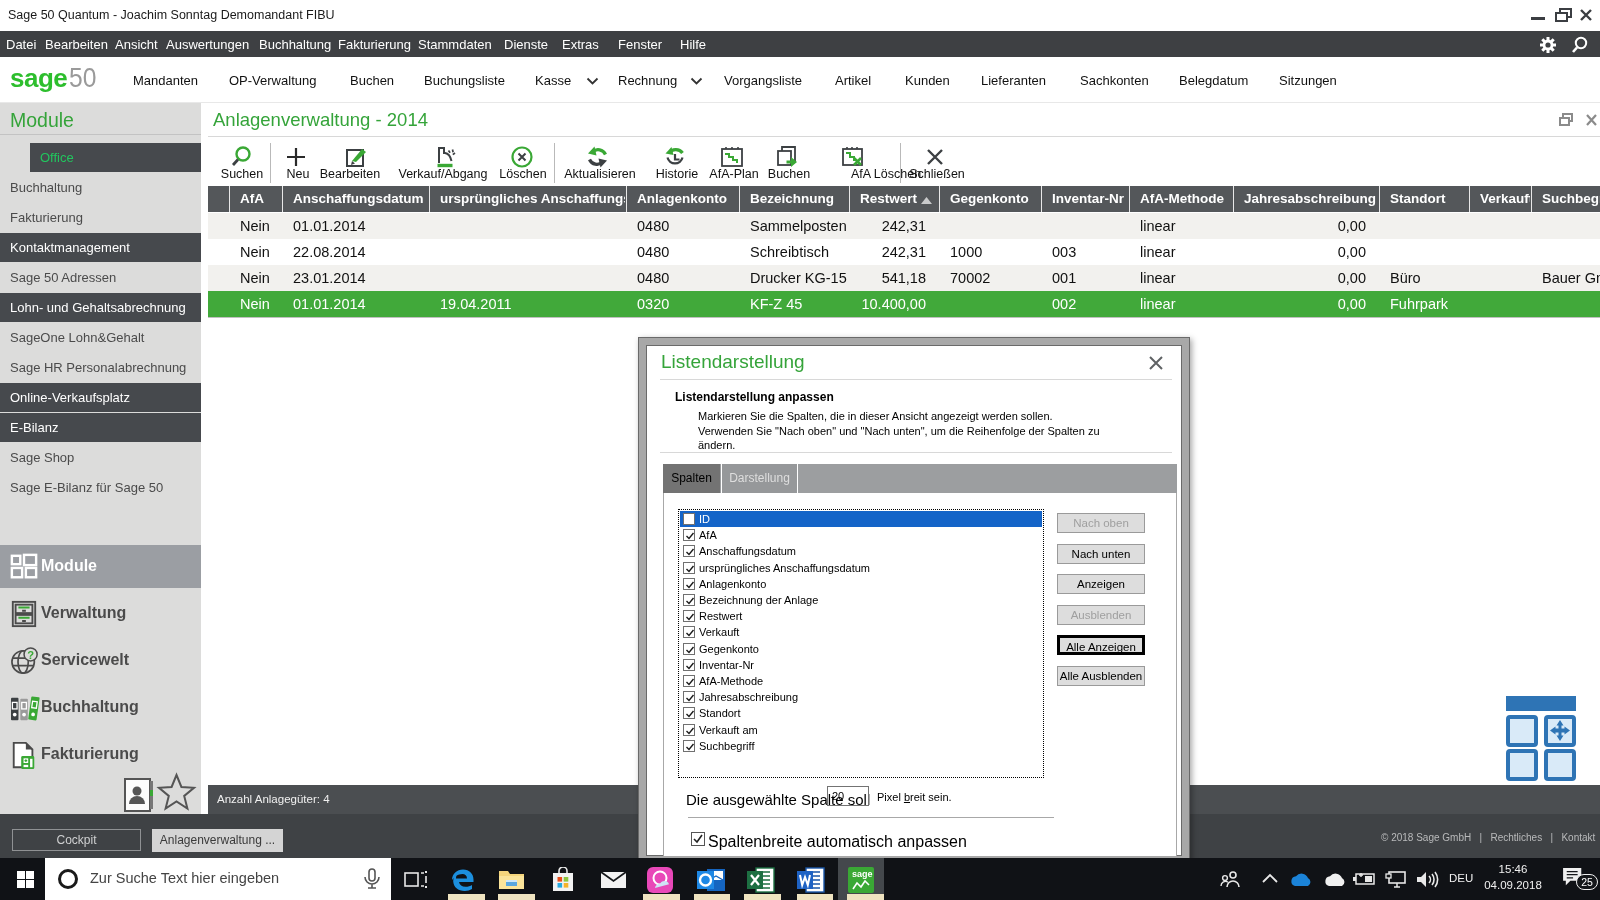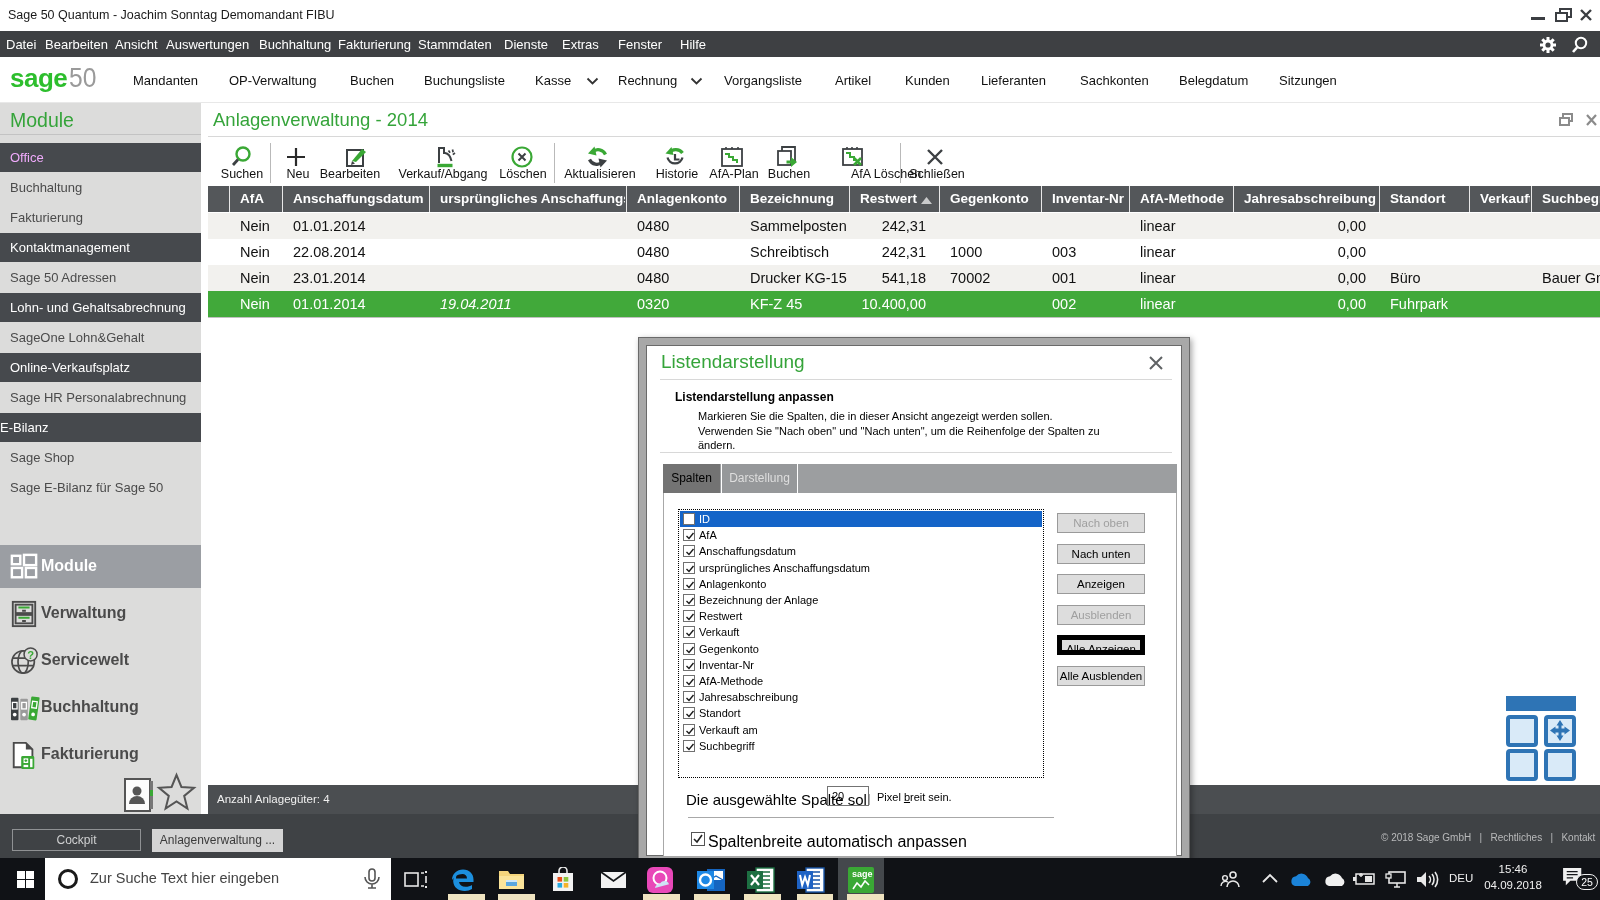--- a/index.html
+++ b/index.html
@@ -72,30 +72,30 @@
       <div class="abs" style="left:1080px;top:16px;font-size:13px;color:#111;">Sachkonten</div>
       <div class="abs" style="left:1179px;top:16px;font-size:13px;color:#111;">Belegdatum</div>
       <div class="abs" style="left:1279px;top:16px;font-size:13px;color:#111;">Sitzungen</div>
     </div>
 </div>
 
 <div class="abs" style="left:0;top:103px;width:201px;height:713px;background:#dcdcdb;">
   <div class="abs" style="left:10px;top:6px;font-size:19.5px;color:#35a43a;">Module</div>
   <div class="abs" style="left:0;top:31px;width:201px;height:1px;background:#c3c3c3;"></div>
   <div id="sidelist" class="abs" style="left:0;top:40px;width:201px;">
-      <div style="height:30px;line-height:29px;padding-left:10px;font-size:13px;white-space:nowrap;background:#46494d;color:#f0abfc;border-bottom:1px solid #dcdcdb;">Office</div>
+      <div style="height:30px;line-height:29px;padding-left:10px;font-size:13px;white-space:nowrap;background:#46494d;color:#22c55e;border-bottom:1px solid #dcdcdb;margin-left:30px;">Office</div>
       <div style="height:30px;line-height:30px;padding-left:10px;font-size:13px;white-space:nowrap;color:#4b4b4b;">Buchhaltung</div>
       <div style="height:30px;line-height:30px;padding-left:10px;font-size:13px;white-space:nowrap;color:#4b4b4b;">Fakturierung</div>
       <div style="height:30px;line-height:29px;padding-left:10px;font-size:13px;white-space:nowrap;background:#46494d;color:#fff;border-bottom:1px solid #dcdcdb;">Kontaktmanagement</div>
       <div style="height:30px;line-height:30px;padding-left:10px;font-size:13px;white-space:nowrap;color:#4b4b4b;">Sage 50 Adressen</div>
       <div style="height:30px;line-height:29px;padding-left:10px;font-size:13px;white-space:nowrap;background:#46494d;color:#fff;border-bottom:1px solid #dcdcdb;">Lohn- und Gehaltsabrechnung</div>
       <div style="height:30px;line-height:30px;padding-left:10px;font-size:13px;white-space:nowrap;color:#4b4b4b;">SageOne Lohn&amp;Gehalt</div>
+      <div style="height:30px;line-height:30px;padding-left:10px;font-size:13px;white-space:nowrap;color:#4b4b4b;">Sage HR Personalabrechnung</div>
       <div style="height:30px;line-height:29px;padding-left:10px;font-size:13px;white-space:nowrap;background:#46494d;color:#fff;border-bottom:1px solid #dcdcdb;">Online-Verkaufsplatz</div>
-      <div style="height:30px;line-height:30px;padding-left:10px;font-size:13px;white-space:nowrap;color:#4b4b4b;">Sage HR Personalabrechnung</div>
-      <div style="height:30px;line-height:29px;font-size:13px;white-space:nowrap;background:#46494d;color:#fff;border-bottom:1px solid #dcdcdb;">E-Bilanz</div>
+      <div style="height:30px;line-height:29px;padding-left:10px;font-size:13px;white-space:nowrap;background:#46494d;color:#fff;border-bottom:1px solid #dcdcdb;">E-Bilanz</div>
       <div style="height:30px;line-height:30px;padding-left:10px;font-size:13px;white-space:nowrap;color:#4b4b4b;">Sage Shop</div>
       <div style="height:30px;line-height:30px;padding-left:10px;font-size:13px;white-space:nowrap;color:#4b4b4b;">Sage E-Bilanz für Sage 50</div>
     </div>
   <div id="sidenav" class="abs" style="left:0;top:442px;width:201px;">
       <div style="height:43px;margin-bottom:4px;position:relative;background:#9b9ea3;">
         <div style="position:absolute;left:10px;top:8px;"><svg width="28" height="28" viewBox="0 0 30 30">
             <g fill="none" stroke="#fff" stroke-width="2.6">
               <rect x="2" y="3" width="9" height="9"></rect>
               <rect x="15" y="2" width="13" height="11"></rect>
               <rect x="2" y="16" width="11" height="10"></rect>
@@ -296,21 +296,21 @@
       <div class="abs" style="left:647px;top:162px;width:90px;height:26px;overflow:hidden;color:#111;font-size:14.5px;line-height:26px;white-space:nowrap;text-align:right;padding-right:12px;">541,18</div>
       <div class="abs" style="left:737px;top:162px;width:102px;height:26px;overflow:hidden;color:#111;font-size:14.5px;line-height:26px;white-space:nowrap;padding-left:12px;">70002</div>
       <div class="abs" style="left:839px;top:162px;width:88px;height:26px;overflow:hidden;color:#111;font-size:14.5px;line-height:26px;white-space:nowrap;padding-left:12px;">001</div>
       <div class="abs" style="left:927px;top:162px;width:104px;height:26px;overflow:hidden;color:#111;font-size:14.5px;line-height:26px;white-space:nowrap;padding-left:12px;">linear</div>
       <div class="abs" style="left:1031px;top:162px;width:146px;height:26px;overflow:hidden;color:#111;font-size:14.5px;line-height:26px;white-space:nowrap;text-align:right;padding-right:12px;">0,00</div>
       <div class="abs" style="left:1177px;top:162px;width:90px;height:26px;overflow:hidden;color:#111;font-size:14.5px;line-height:26px;white-space:nowrap;padding-left:12px;">Büro</div>
       <div class="abs" style="left:1329px;top:162px;width:71px;height:26px;overflow:hidden;color:#111;font-size:14.5px;line-height:26px;white-space:nowrap;padding-left:12px;">Bauer GmbH</div>
       <div class="abs" style="left:7px;top:188px;width:1392px;height:26px;background:#41a93a;"></div>
       <div class="abs" style="left:27px;top:188px;width:53px;height:26px;overflow:hidden;color:#fff;font-size:14.5px;line-height:26px;white-space:nowrap;padding-left:12px;">Nein</div>
       <div class="abs" style="left:80px;top:188px;width:147px;height:26px;overflow:hidden;color:#fff;font-size:14.5px;line-height:26px;white-space:nowrap;padding-left:12px;">01.01.2014</div>
-      <div class="abs" style="left:227px;top:188px;width:197px;height:26px;overflow:hidden;color:#fff;font-size:14.5px;line-height:26px;white-space:nowrap;padding-left:12px;font-style:italic;">19.04.2011</div>
+      <div class="abs" style="left:227px;top:188px;width:197px;height:26px;overflow:hidden;color:#fff;font-size:14.5px;line-height:26px;white-space:nowrap;padding-left:12px;">19.04.2011</div>
       <div class="abs" style="left:424px;top:188px;width:113px;height:26px;overflow:hidden;color:#fff;font-size:14.5px;line-height:26px;white-space:nowrap;padding-left:12px;">0320</div>
       <div class="abs" style="left:537px;top:188px;width:110px;height:26px;overflow:hidden;color:#fff;font-size:14.5px;line-height:26px;white-space:nowrap;padding-left:12px;">KF-Z 45</div>
       <div class="abs" style="left:647px;top:188px;width:90px;height:26px;overflow:hidden;color:#fff;font-size:14.5px;line-height:26px;white-space:nowrap;text-align:right;padding-right:12px;">10.400,00</div>
       <div class="abs" style="left:839px;top:188px;width:88px;height:26px;overflow:hidden;color:#fff;font-size:14.5px;line-height:26px;white-space:nowrap;padding-left:12px;">002</div>
       <div class="abs" style="left:927px;top:188px;width:104px;height:26px;overflow:hidden;color:#fff;font-size:14.5px;line-height:26px;white-space:nowrap;padding-left:12px;">linear</div>
       <div class="abs" style="left:1031px;top:188px;width:146px;height:26px;overflow:hidden;color:#fff;font-size:14.5px;line-height:26px;white-space:nowrap;text-align:right;padding-right:12px;">0,00</div>
       <div class="abs" style="left:1177px;top:188px;width:90px;height:26px;overflow:hidden;color:#fff;font-size:14.5px;line-height:26px;white-space:nowrap;padding-left:12px;">Fuhrpark</div>
       <div class="abs" style="left:7px;top:214px;width:1392px;height:1px;background:#c0c0c0;"></div>
     </div>
 
@@ -469,21 +469,21 @@
             </div>
             <div style="position:absolute;left:19px;top:1px;font-size:11px;line-height:14px;color:#000;">Suchbegriff</div>
           </div>
         </div>
 
       <div id="dlgbuttons">
           <div class="abs" style="left:393px;top:20px;width:88px;height:20px;background:#dddddd;border:1px solid #9a9a9a;font-size:11.5px;text-align:center;line-height:18px;color:#9f9f9f;">Nach oben</div>
           <div class="abs" style="left:393px;top:50.5px;width:88px;height:20px;background:#dddddd;border:1px solid #9a9a9a;font-size:11.5px;text-align:center;line-height:18px;color:#000;">Nach unten</div>
           <div class="abs" style="left:393px;top:81px;width:88px;height:20px;background:#dddddd;border:1px solid #9a9a9a;font-size:11.5px;text-align:center;line-height:18px;color:#000;">Anzeigen</div>
           <div class="abs" style="left:393px;top:111.5px;width:88px;height:20px;background:#dddddd;border:1px solid #9a9a9a;font-size:11.5px;text-align:center;line-height:18px;color:#9f9f9f;">Ausblenden</div>
-          <div class="abs" style="left:393px;top:142px;width:88px;height:20px;background:#dddddd;border:5px solid #000000;font-size:11.5px;text-align:center;line-height:18px;color:#000;">Alle Anzeigen</div>
+          <div class="abs" style="left:393px;top:142px;width:88px;height:20px;background:#dddddd;border:3px solid #000000;font-size:11.5px;text-align:center;line-height:18px;color:#000;">Alle Anzeigen</div>
           <div class="abs" style="left:393px;top:172.5px;width:88px;height:20px;background:#dddddd;border:1px solid #9a9a9a;font-size:11.5px;text-align:center;line-height:18px;color:#000;">Alle Ausblenden</div>
         </div>
 
       <div class="abs" style="left:22px;top:298px;font-size:15px;color:#000;">Die ausgewählte Spalte soll</div>
       <div class="abs" style="left:163px;top:293px;width:42px;height:20px;border:1px solid #737373;font-size:11px;padding:3px 0 0 4px;">20</div>
       <div class="abs" style="left:213px;top:298px;font-size:11px;color:#000;">Pixel <span style="text-decoration:underline">b</span>reit sein.</div>
       <div class="abs" style="left:24px;top:324px;width:366px;height:1px;background:#a8a8a8;"></div>
       <div class="abs" style="left:27px;top:339px;width:14px;height:14px;border:1px solid #555;background:#fff;">
         <svg style="display:block" width="12" height="12" viewBox="0 0 12 12">
             <path d="M2 6 L5 9 L10 2" stroke="#222" stroke-width="1.6" fill="none"></path>

